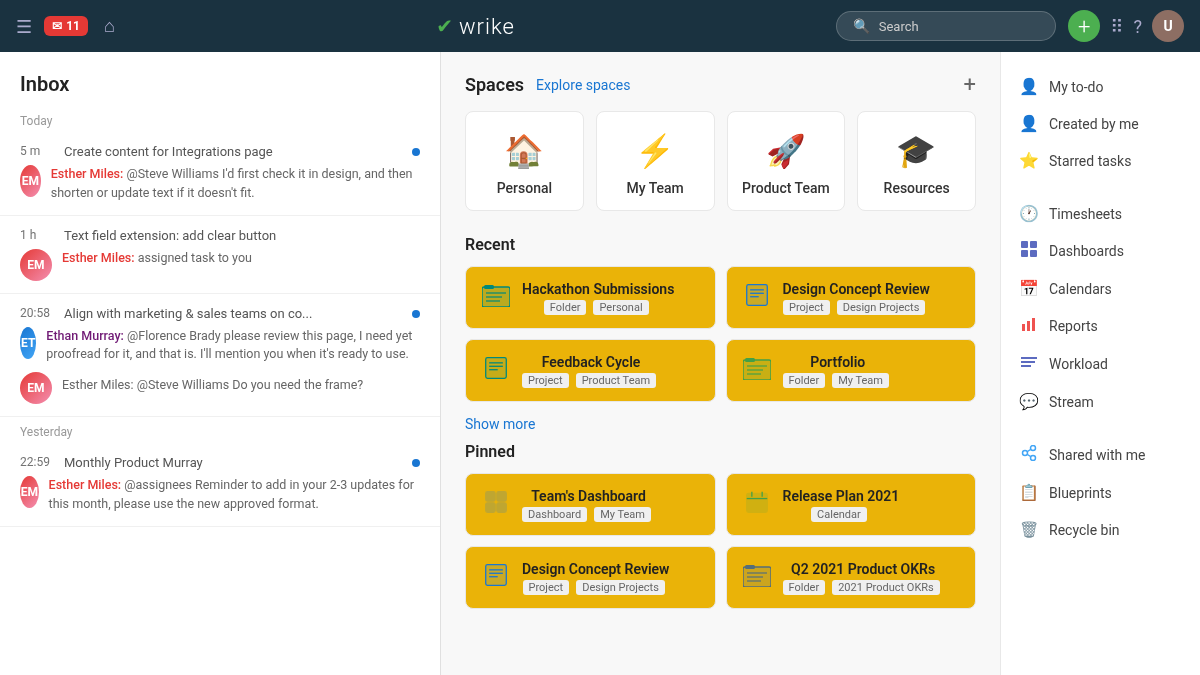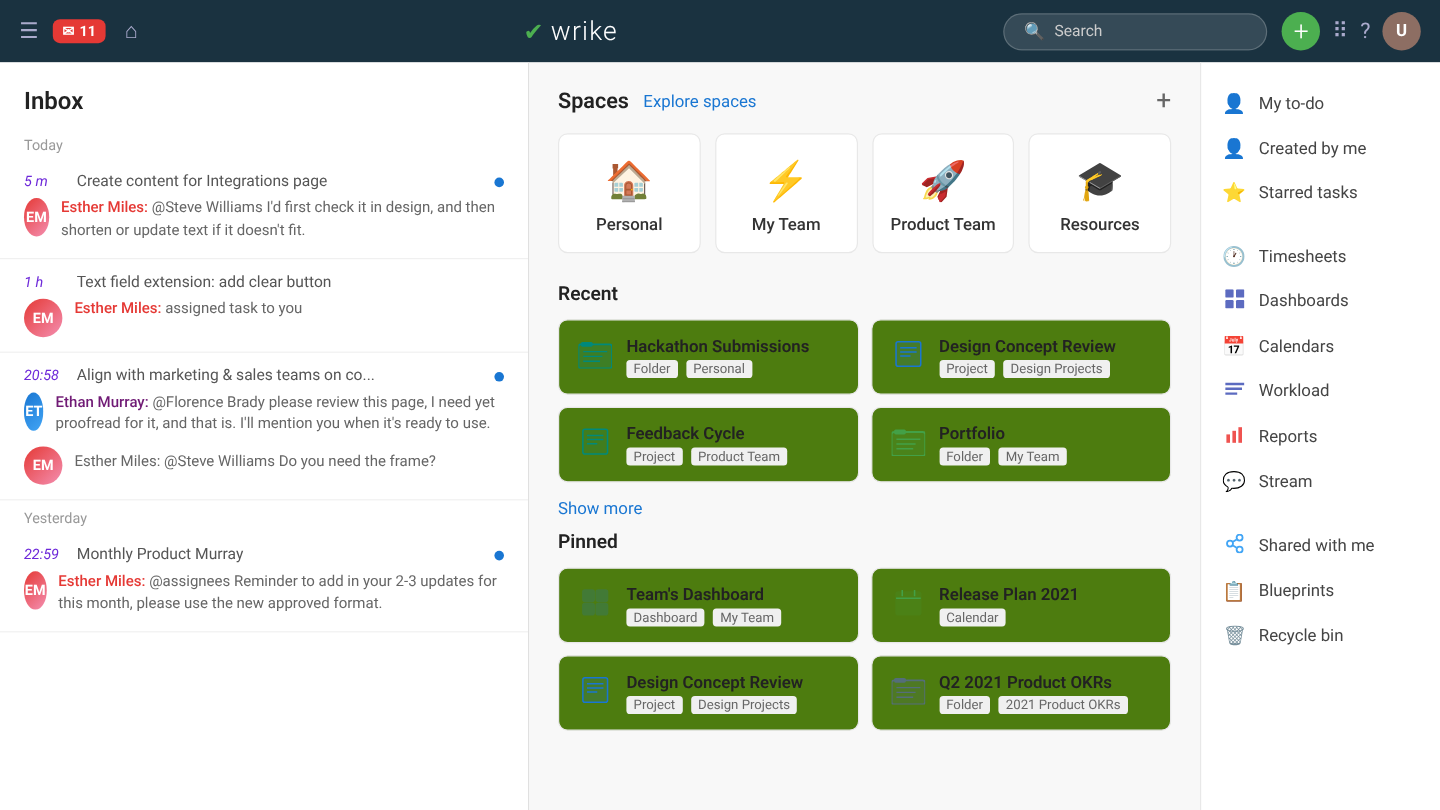--- a/index.html
+++ b/index.html
@@ -92,21 +92,21 @@
       color: #999;
       padding: 8px 20px 4px;
     }
     .inbox-item {
       padding: 12px 20px;
       border-bottom: 1px solid #f0f0f0;
       cursor: pointer;
       position: relative;
     }
     .inbox-item-header { display: flex; align-items: flex-start; gap: 8px; margin-bottom: 6px; }
-    .inbox-time { font-size: 12px; color: #6d28d9; min-width: 36px; font-style: italic; }
+    .inbox-time { font-size: 12px; color: #737373; min-width: 36px; }
     .inbox-subject { font-size: 13px; color: #555; flex: 1; }
     .inbox-dot {
       width: 8px; height: 8px;
       background: #1976d2;
       border-radius: 50%;
       margin-top: 4px;
       flex-shrink: 0;
     }
     .inbox-body { display: flex; gap: 10px; align-items: flex-start; margin-top: 4px; }
     .avatar-esther { background: linear-gradient(135deg, #e53935, #f48fb1); display: flex; align-items: center; justify-content: center; color: white; font-size: 12px; font-weight: bold; width: 32px; height: 32px; border-radius: 50%; }
@@ -156,28 +156,29 @@
 
     
     .section-title { font-size: 16px; font-weight: 600; color: #222; margin-bottom: 12px; }
     .items-grid {
       display: grid;
       grid-template-columns: 1fr 1fr;
       gap: 10px;
       margin-bottom: 8px;
     }
     .item-card {
-      background: #4d7c0f;
+      background: #eab308;
       border: 1px solid #e8e8e8;
       border-radius: 8px;
       padding: 14px 16px;
       display: flex;
       align-items: center;
       gap: 12px;
       cursor: pointer;
+      text-align: center;
     }
     .item-icon { font-size: 22px; flex-shrink: 0; }
     .item-info { }
     .item-name { font-size: 14px; font-weight: 600; color: #222; margin-bottom: 3px; }
     .item-meta { font-size: 12px; color: #999; }
     .item-meta span { background: #f0f0f0; border-radius: 3px; padding: 1px 6px; margin-right: 4px; font-size: 11px; color: #666; }
 
     .show-more { font-size: 14px; color: #1976d2; cursor: pointer; padding: 6px 0; margin-bottom: 4px; display: inline-block; }
 
     
@@ -537,38 +538,38 @@
             <rect x="9" y="9" width="7" height="7" rx="1" fill="#5c6bc0"></rect>
           </svg>
       </span>
       <span>Dashboards</span>
     </div>
     <div class="sidebar-item">
       <span class="sidebar-icon si-calendars">📅</span>
       <span>Calendars</span>
     </div>
     <div class="sidebar-item">
+      <span class="sidebar-icon si-reports">
+        <svg width="16" height="16" viewBox="0 0 16 16">
+            <rect x="1" y="8" width="3" height="7" fill="#ef5350"></rect>
+            <rect x="6" y="5" width="3" height="10" fill="#ef5350"></rect>
+            <rect x="11" y="2" width="3" height="13" fill="#ef5350"></rect>
+          </svg>
+      </span>
+      <span>Reports</span>
+    </div>
+    <div class="sidebar-item">
       <span class="sidebar-icon si-workload">
         <svg width="16" height="16" viewBox="0 0 16 16">
             <line x1="0" y1="4" x2="16" y2="4" stroke="#5c6bc0" stroke-width="2"></line>
             <line x1="0" y1="8" x2="14" y2="8" stroke="#5c6bc0" stroke-width="2"></line>
             <line x1="0" y1="12" x2="10" y2="12" stroke="#5c6bc0" stroke-width="2"></line>
           </svg>
       </span>
       <span>Workload</span>
-    </div>
-    <div class="sidebar-item">
-      <span class="sidebar-icon si-reports">
-        <svg width="16" height="16" viewBox="0 0 16 16">
-            <rect x="1" y="8" width="3" height="7" fill="#ef5350"></rect>
-            <rect x="6" y="5" width="3" height="10" fill="#ef5350"></rect>
-            <rect x="11" y="2" width="3" height="13" fill="#ef5350"></rect>
-          </svg>
-      </span>
-      <span>Reports</span>
     </div>
     <div class="sidebar-item">
       <span class="sidebar-icon si-stream">💬</span>
       <span>Stream</span>
     </div>
     <div class="sidebar-divider"></div>
     <div class="sidebar-item">
       <span class="sidebar-icon si-shared">
         <svg width="16" height="16" viewBox="0 0 16 16">
             <circle cx="12" cy="3" r="2.5" fill="none" stroke="#42a5f5" stroke-width="1.5"></circle>

